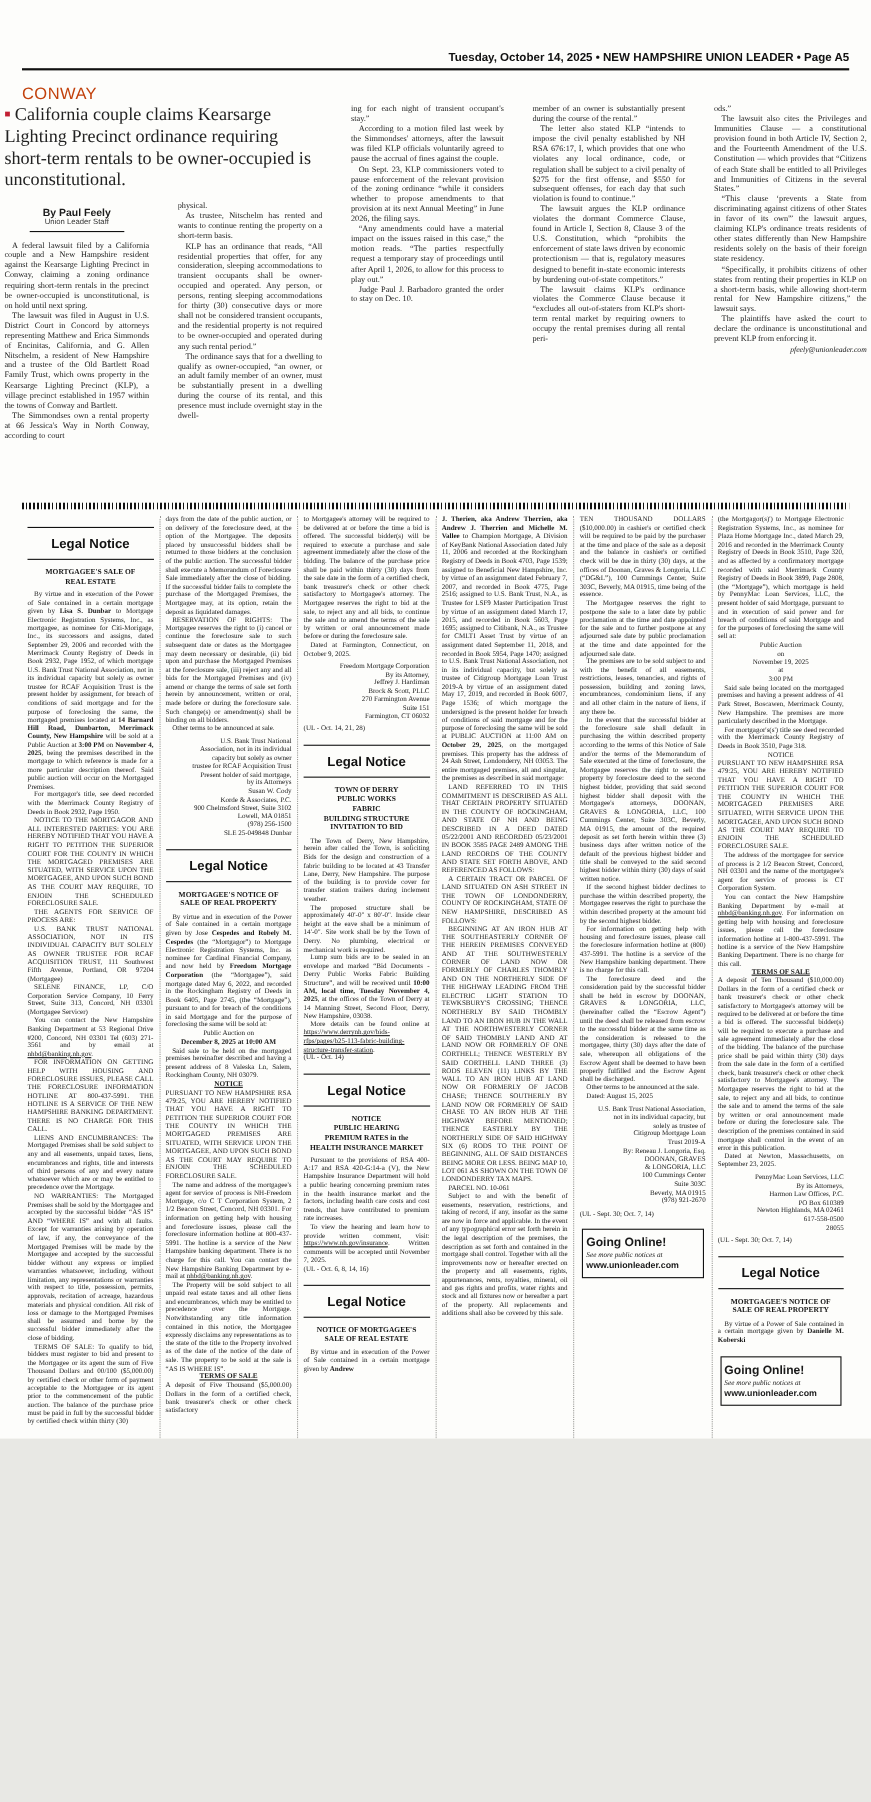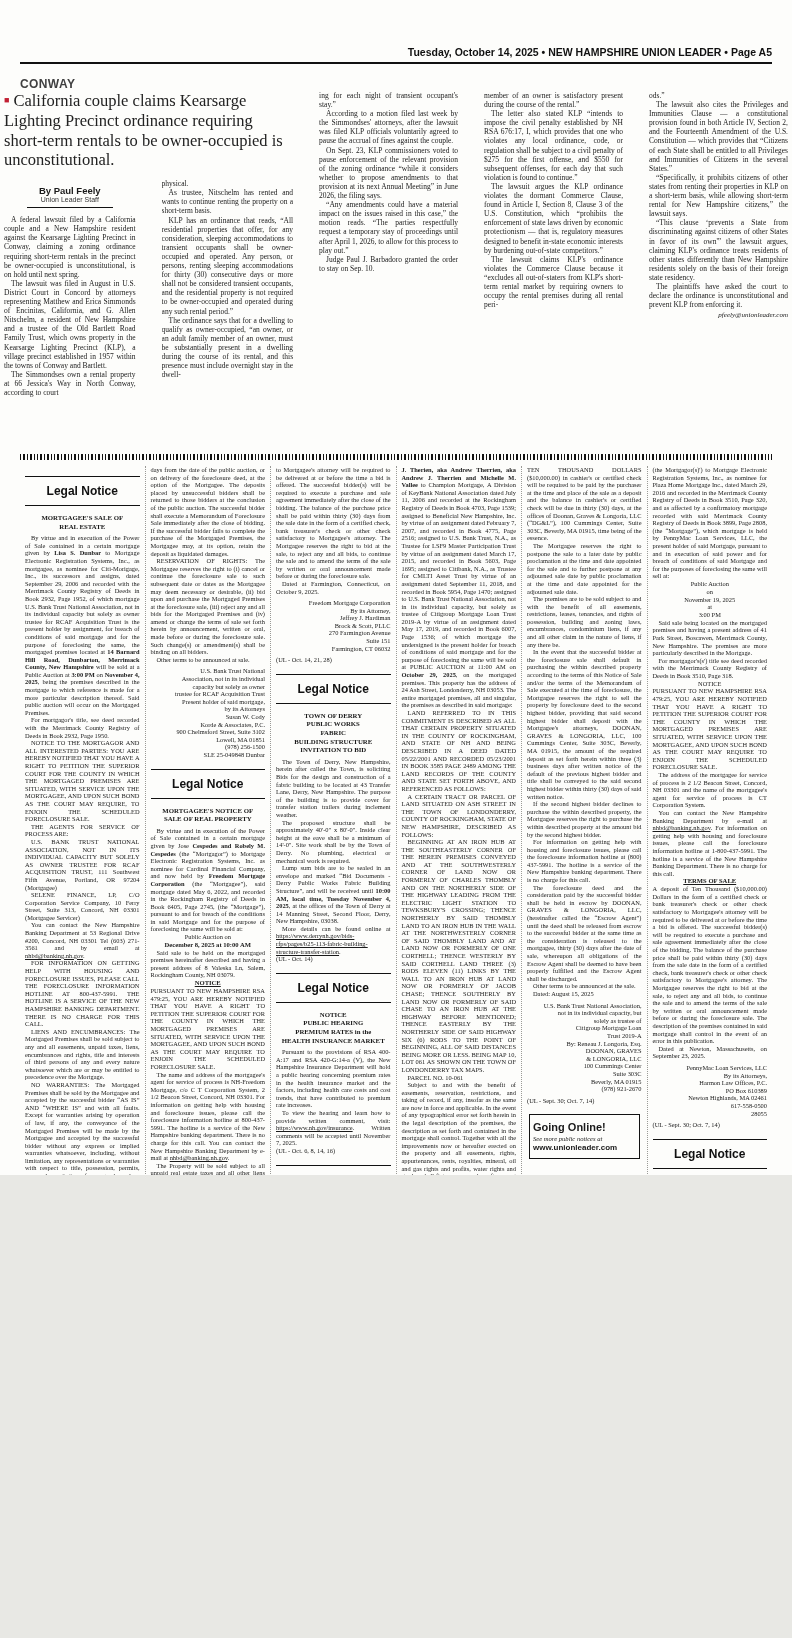--- a/index.html
+++ b/index.html
@@ -1,25 +1,25 @@
 <!DOCTYPE html>
 <html><head>
 <meta charset="utf-8">
 <style>
   html,body{margin:0;padding:0;background:#e8e8e4;}
-  .page{width:792px;height:1175px;background:#fdfdfb;margin:0 auto;position:relative;
+  .page{width:792px;height:1308px;background:#fdfdfb;margin:0 auto;position:relative;
         overflow:hidden;color:#1a1a1a;font-family:"Liberation Serif",serif;}
   
   .masthead{padding:46px 20px 0;}
   .date-line{text-align:right;font-family:"Liberation Sans",sans-serif;font-weight:bold;
              font-size:10.5px;color:#111;}
   .top-rule{border-bottom:2px solid #111;margin-top:4px;}
   
-  .kicker{margin:13px 20px 0;font-family:"Liberation Sans",sans-serif;font-weight:bold;
-          font-size:12px;letter-spacing:.4px;color:#404040;}
+  .kicker{margin:13px 20px 0;font-family:"Liberation Sans",sans-serif;font-weight:normal;
+          font-size:15px;letter-spacing:.4px;color:#c2410c;}
   .headline{margin:3px 20px 6px;font-size:41px;font-weight:bold;line-height:1.02;
             letter-spacing:-.5px;color:#111;}
   
   .article-body{display:flex;gap:26px;padding:0 4px;height:356px;overflow:hidden;}
   .left-pair{flex:2.08;display:flex;flex-direction:column;min-width:0;}
   .deck{font-size:16.5px;line-height:1.2;color:#222;margin-bottom:9px;}
   .deck .sq{color:#c22033;font-size:9px;vertical-align:3px;margin-right:4px;}
   .pair-cols{display:flex;gap:26px;flex:1;overflow:hidden;}
   .acol{flex:1;min-width:0;overflow:hidden;}
   .byline-block{text-align:center;margin:6px 0 7px;}
@@ -87,33 +87,33 @@
             <p class="">KLP has an ordinance that reads, “All residential properties that offer, for any consideration, sleeping accommodations to transient occupants shall be owner-occupied and operated. Any person, or persons, renting sleeping accommodations for thirty (30) consecutive days or more shall not be considered transient occupants, and the residential property is not required to be owner-occupied and operated during any such rental period.”</p>
             <p class="">The ordinance says that for a dwelling to qualify as owner-occupied, “an owner, or an adult family member of an owner, must be substantially present in a dwelling during the course of its rental, and this presence must include overnight stay in the dwell-</p>
           </div>
       </div>
     </div>
     <div class="acol">
         <p class="nofirst">ing for each night of transient occupant's stay.”</p>
         <p class="">According to a motion filed last week by the Simmondses' attorneys, after the lawsuit was filed KLP officials voluntarily agreed to pause the accrual of fines against the couple.</p>
         <p class="">On Sept. 23, KLP commissioners voted to pause enforcement of the relevant provision of the zoning ordinance “while it considers whether to propose amendments to that provision at its next Annual Meeting” in June 2026, the filing says.</p>
         <p class="">“Any amendments could have a material impact on the issues raised in this case,” the motion reads. “The parties respectfully request a temporary stay of proceedings until after April 1, 2026, to allow for this process to play out.”</p>
-        <p class="">Judge Paul J. Barbadoro granted the order to stay on Sep. 10.</p>
+        <p class="">Judge Paul J. Barbadoro granted the order to stay on Dec. 10.</p>
       </div>
     <div class="acol">
-        <p class="nofirst">member of an owner is satisfactory present during the course of the rental.”</p>
+        <p class="nofirst">member of an owner is substantially present during the course of the rental.”</p>
         <p class="">The letter also stated KLP “intends to impose the civil penalty established by NH RSA 676:17, I, which provides that one who violates any local ordinance, code, or regulation shall be subject to a civil penalty of $275 for the first offense, and $550 for subsequent offenses, for each day that such violation is found to continue.”</p>
         <p class="">The lawsuit argues the KLP ordinance violates the dormant Commerce Clause, found in Article I, Section 8, Clause 3 of the U.S. Constitution, which “prohibits the enforcement of state laws driven by economic protectionism — that is, regulatory measures designed to benefit in-state economic interests by burdening out-of-state competitors.”</p>
         <p class="">The lawsuit claims KLP's ordinance violates the Commerce Clause because it “excludes all out-of-staters from KLP's short-term rental market by requiring owners to occupy the rental premises during all rental peri-</p>
       </div>
     <div class="acol">
         <p class="nofirst">ods.”</p>
         <p class="">The lawsuit also cites the Privileges and Immunities Clause — a constitutional provision found in both Article IV, Section 2, and the Fourteenth Amendment of the U.S. Constitution — which provides that “Citizens of each State shall be entitled to all Privileges and Immunities of Citizens in the several States.”</p>
+        <p class="">“This clause ‘prevents a State from discriminating against citizens of other States in favor of its own'” the lawsuit argues, claiming KLP's ordinance treats residents of other states differently than New Hampshire residents solely on the basis of their foreign state residency.</p>
         <p class="">“Specifically, it prohibits citizens of other states from renting their properties in KLP on a short-term basis, while allowing short-term rental for New Hampshire citizens,” the lawsuit says.</p>
-        <p class="">“This clause ‘prevents a State from discriminating against citizens of other States in favor of its own'” the lawsuit argues, claiming KLP's ordinance treats residents of other states differently than New Hampshire residents solely on the basis of their foreign state residency.</p>
         <p class="">The plaintiffs have asked the court to declare the ordinance is unconstitutional and prevent KLP from enforcing it.</p>
         <div class="tagline">pfeely@unionleader.com</div>
       </div>
   </div>
 
   <div class="divider-strip"></div>
 
   <div class="legals">
     <div class="legal-col">
         <div class="blk-box">Legal Notice</div>

